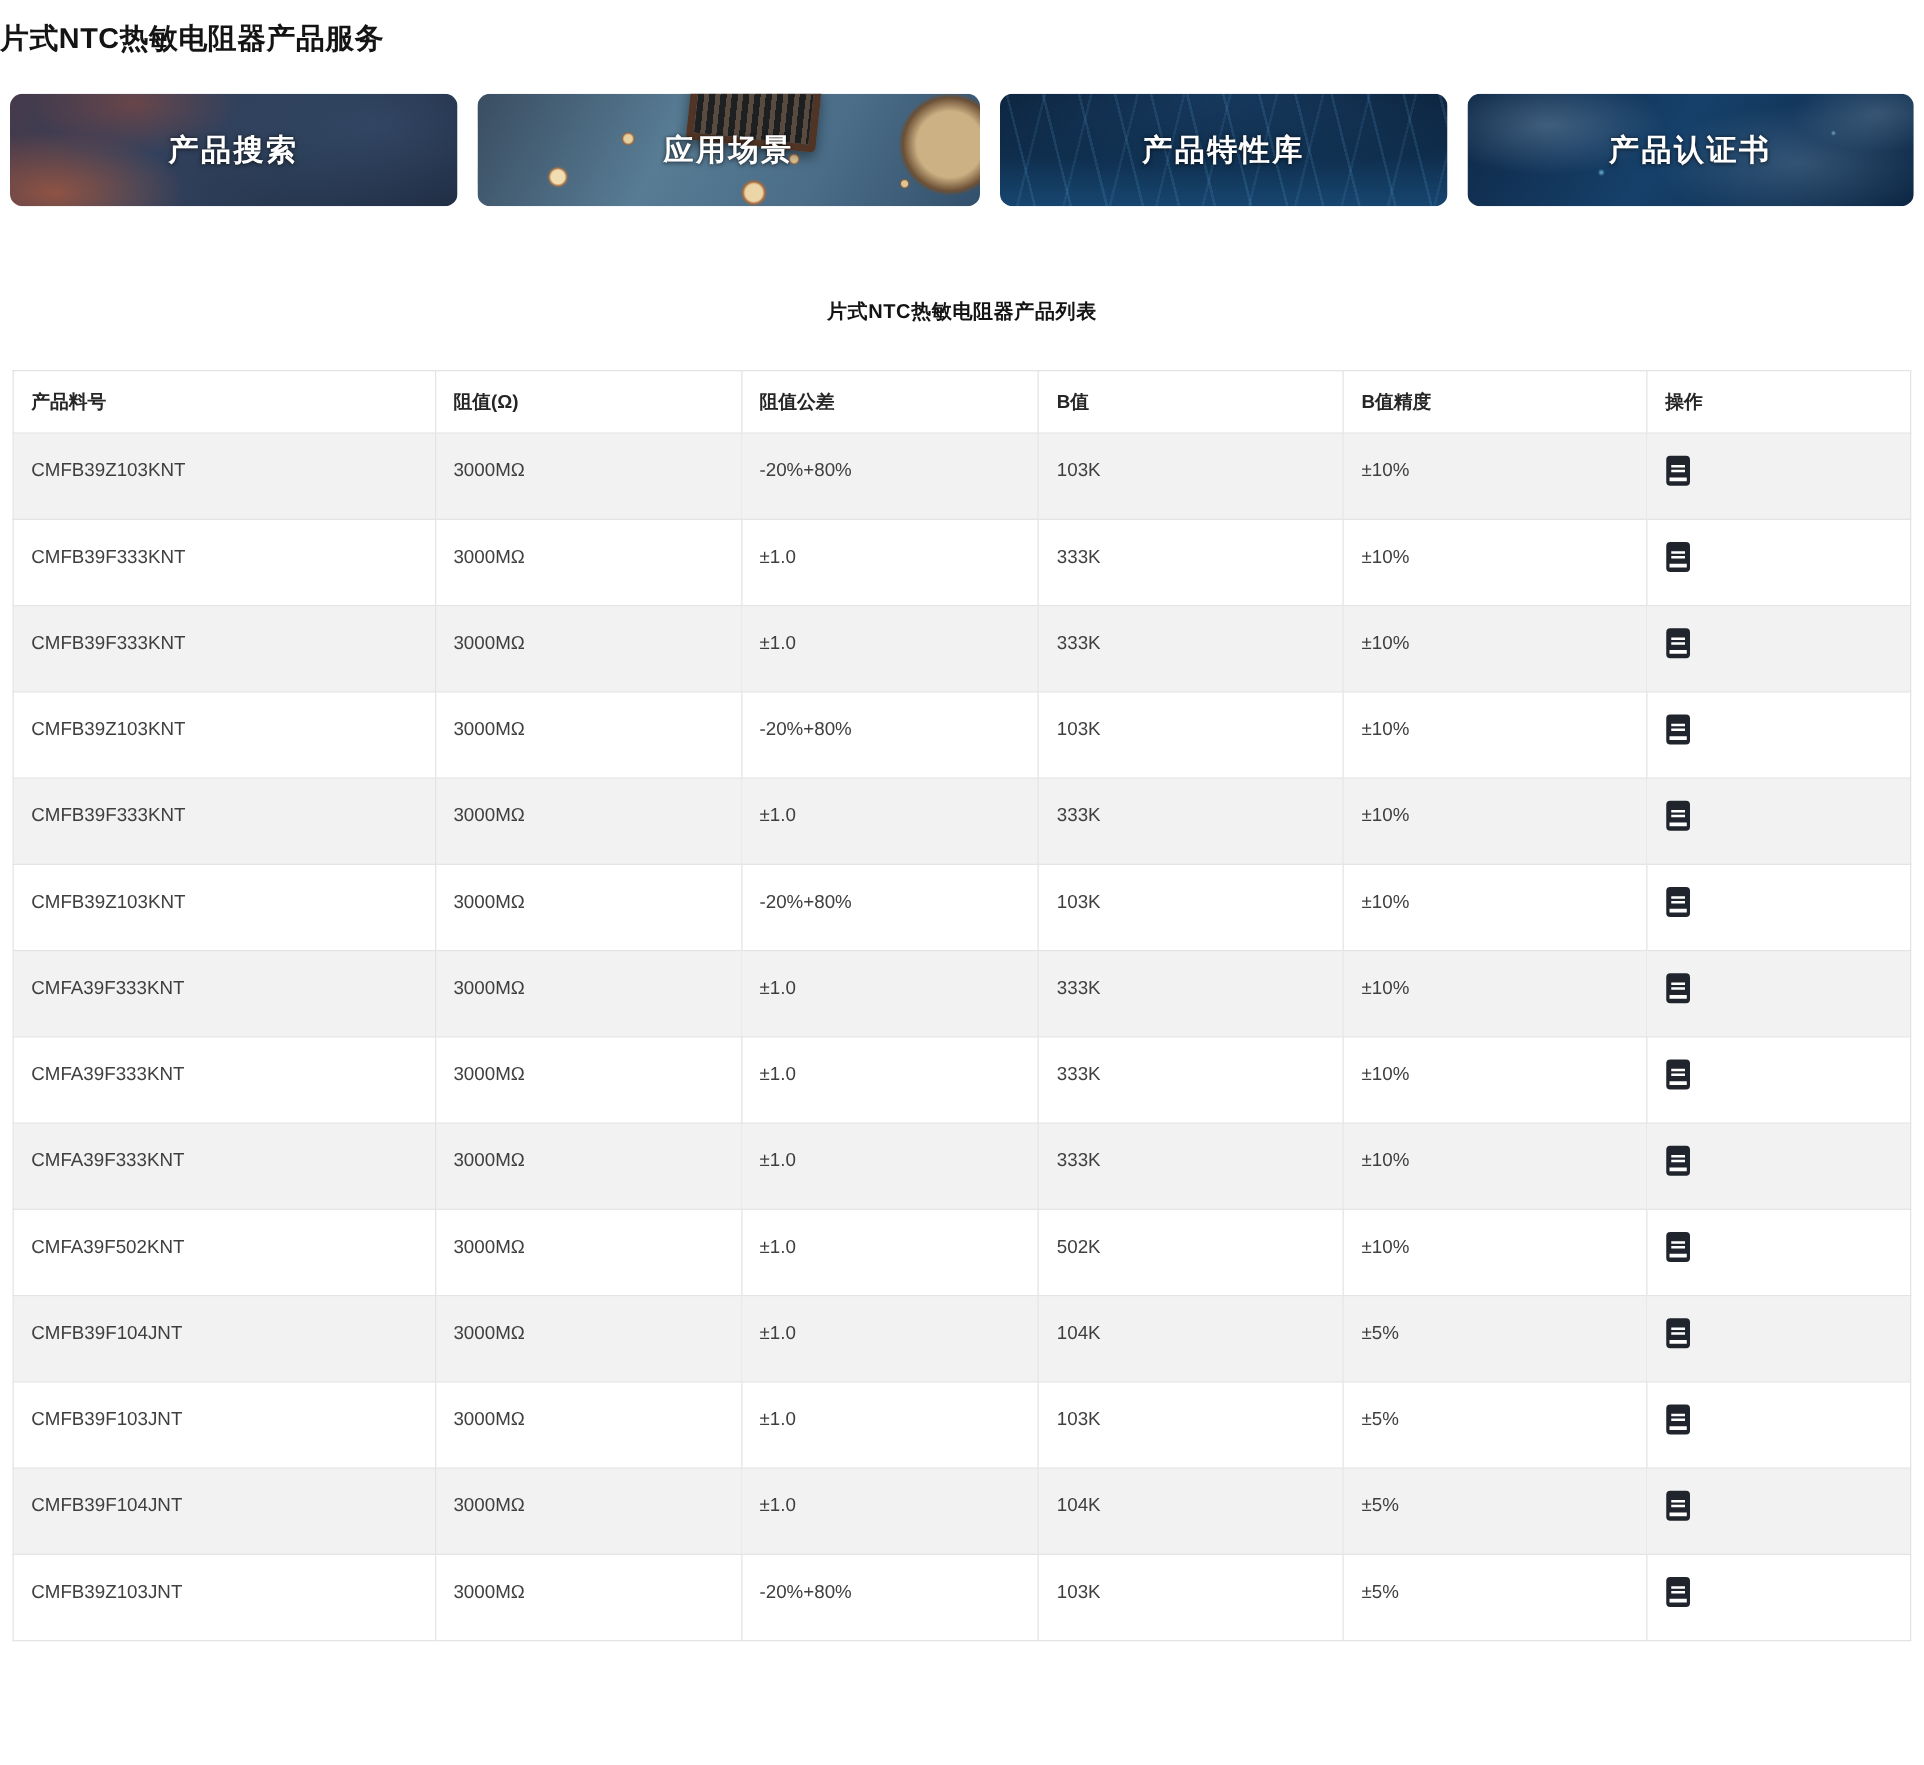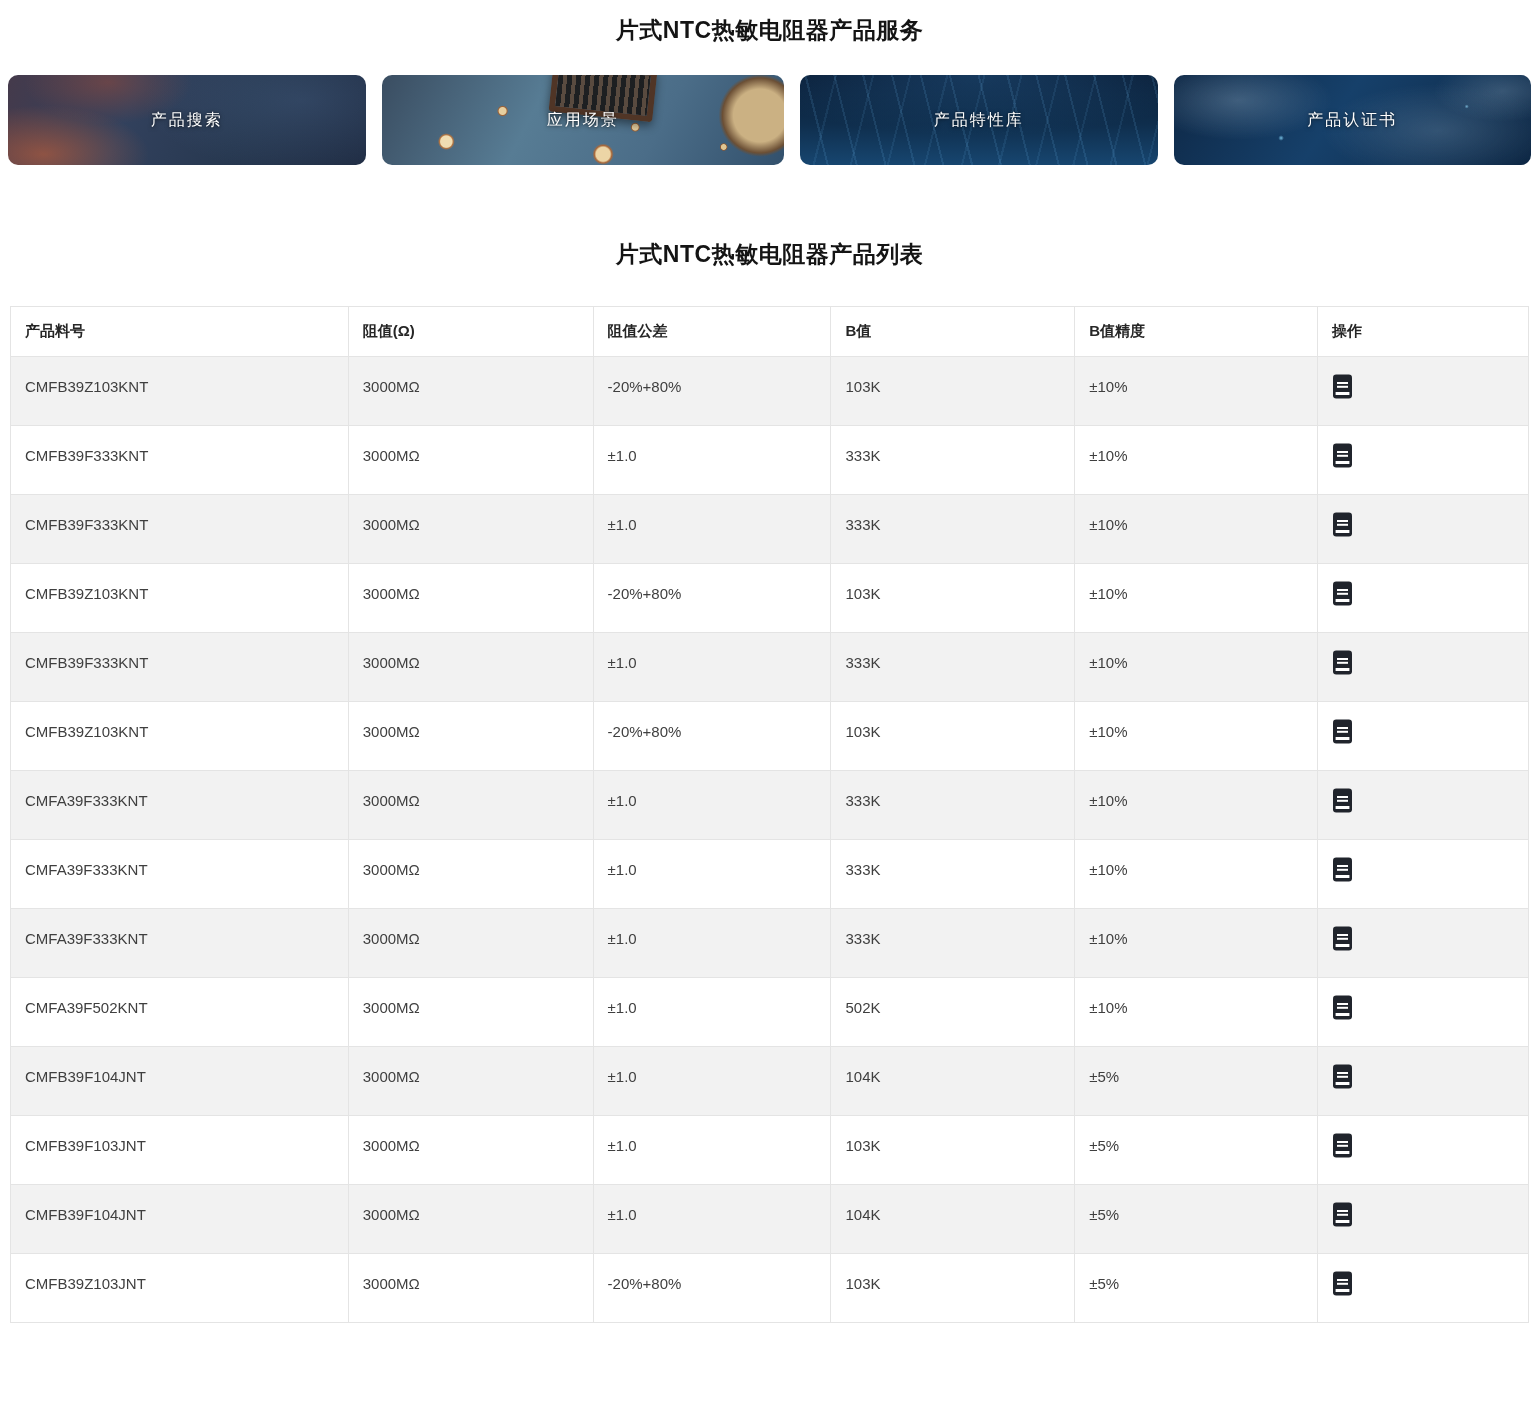--- a/index.html
+++ b/index.html
@@ -6,30 +6,30 @@
   html, body { background: #ffffff; }
   body {
     width: 1539px;
     min-height: 1412px;
     font-family: "Liberation Sans", "DejaVu Sans", sans-serif;
     color: #333;
   }
 
   
   .page-title {
-    text-align: center;
+    text-align: left;
     font-size: 23px;
     font-weight: bold;
     color: #141414;
     padding-top: 15px;
     letter-spacing: 0.5px;
   }
   .list-title {
     text-align: center;
-    font-size: 23px;
+    font-size: 16px;
     font-weight: bold;
     color: #141414;
     margin-top: 74px;
     letter-spacing: 0.5px;
   }
 
   
   .banners {
     display: flex;
     gap: 16px;
@@ -44,22 +44,22 @@
     overflow: hidden;
     cursor: pointer;
   }
   .banner-label {
     position: absolute;
     inset: 0;
     display: flex;
     align-items: center;
     justify-content: center;
     color: #fff;
-    font-size: 16px;
-    font-weight: 400;
+    font-size: 24px;
+    font-weight: 700;
     letter-spacing: 2px;
     text-shadow: 0 1px 4px rgba(0,0,0,.55), 0 0 2px rgba(0,0,0,.4);
     z-index: 3;
   }
   .banner--search {
     background:
       radial-gradient(ellipse 150px 70px at 10% 88%, rgba(224,104,52,.50), transparent 70%),
       radial-gradient(ellipse 120px 60px at 28% 8%,  rgba(186,78,48,.38), transparent 70%),
       radial-gradient(ellipse 220px 100px at 82% 28%, rgba(96,132,178,.22), transparent 72%),
       linear-gradient(112deg, #453a4b 0%, #32415d 34%, #273850 64%, #202d44 100%);

